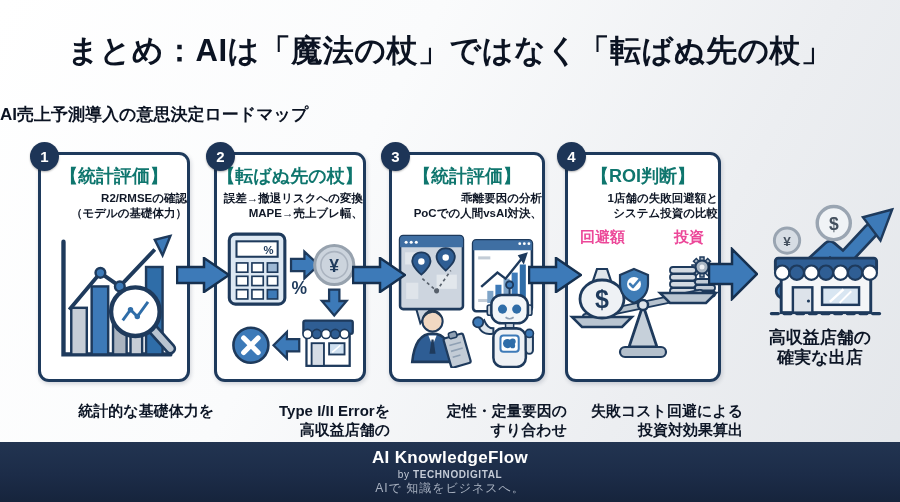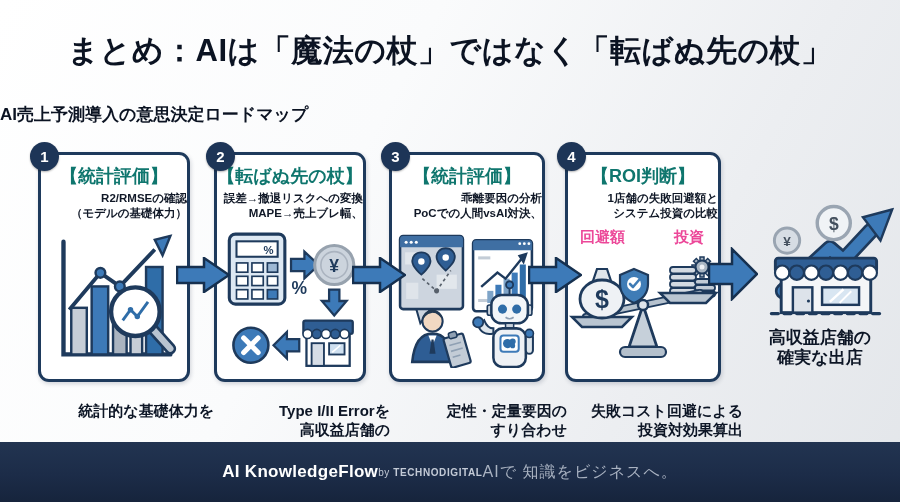--- a/index.html
+++ b/index.html
@@ -53,26 +53,26 @@
   .arrow.a3 { left:528px; top:257px; }
   .arrow.afinal { left:708px; top:247px; }
   .outcome-icon { position:absolute; left:752px; top:200px; }
   .outcome-text {
     position:absolute; left:730px; top:328px; width:180px; text-align:center;
     font-size:17px; font-weight:800; color:#0d1626; line-height:1.2;
   }
   .footer {
     position:absolute; left:0; bottom:0; width:900px; height:60px;
     background:linear-gradient(180deg,#223451 0%,#1c2c48 55%,#16243c 100%);
-    display:flex; flex-direction:row; align-items:center; justify-content:center;
+    display:flex; flex-direction:column; align-items:center; justify-content:center;
   }
   .footer .brand { font-size:17px; font-weight:800; color:#ffffff; letter-spacing:0.3px; }
   .footer .byline { margin-top:1px; font-size:10px; color:#c3cad6; letter-spacing:0.6px; }
   .footer .byline .company { font-weight:700; }
-  .footer .tagline { margin-top:0; font-size:16px; color:#a9b2c1; letter-spacing:1px; }
+  .footer .tagline { margin-top:0; font-size:12px; color:#a9b2c1; letter-spacing:1px; }
   svg text { font-family:"Liberation Sans","DejaVu Sans",sans-serif; }
 </style>
 </head>
 <body>
 
 <div class="canvas">
 
   <div class="title">まとめ：AIは「魔法の杖」ではなく「転ばぬ先の杖」</div>
   <div class="subtitle">AI売上予測導入の意思決定ロードマップ</div>
 

